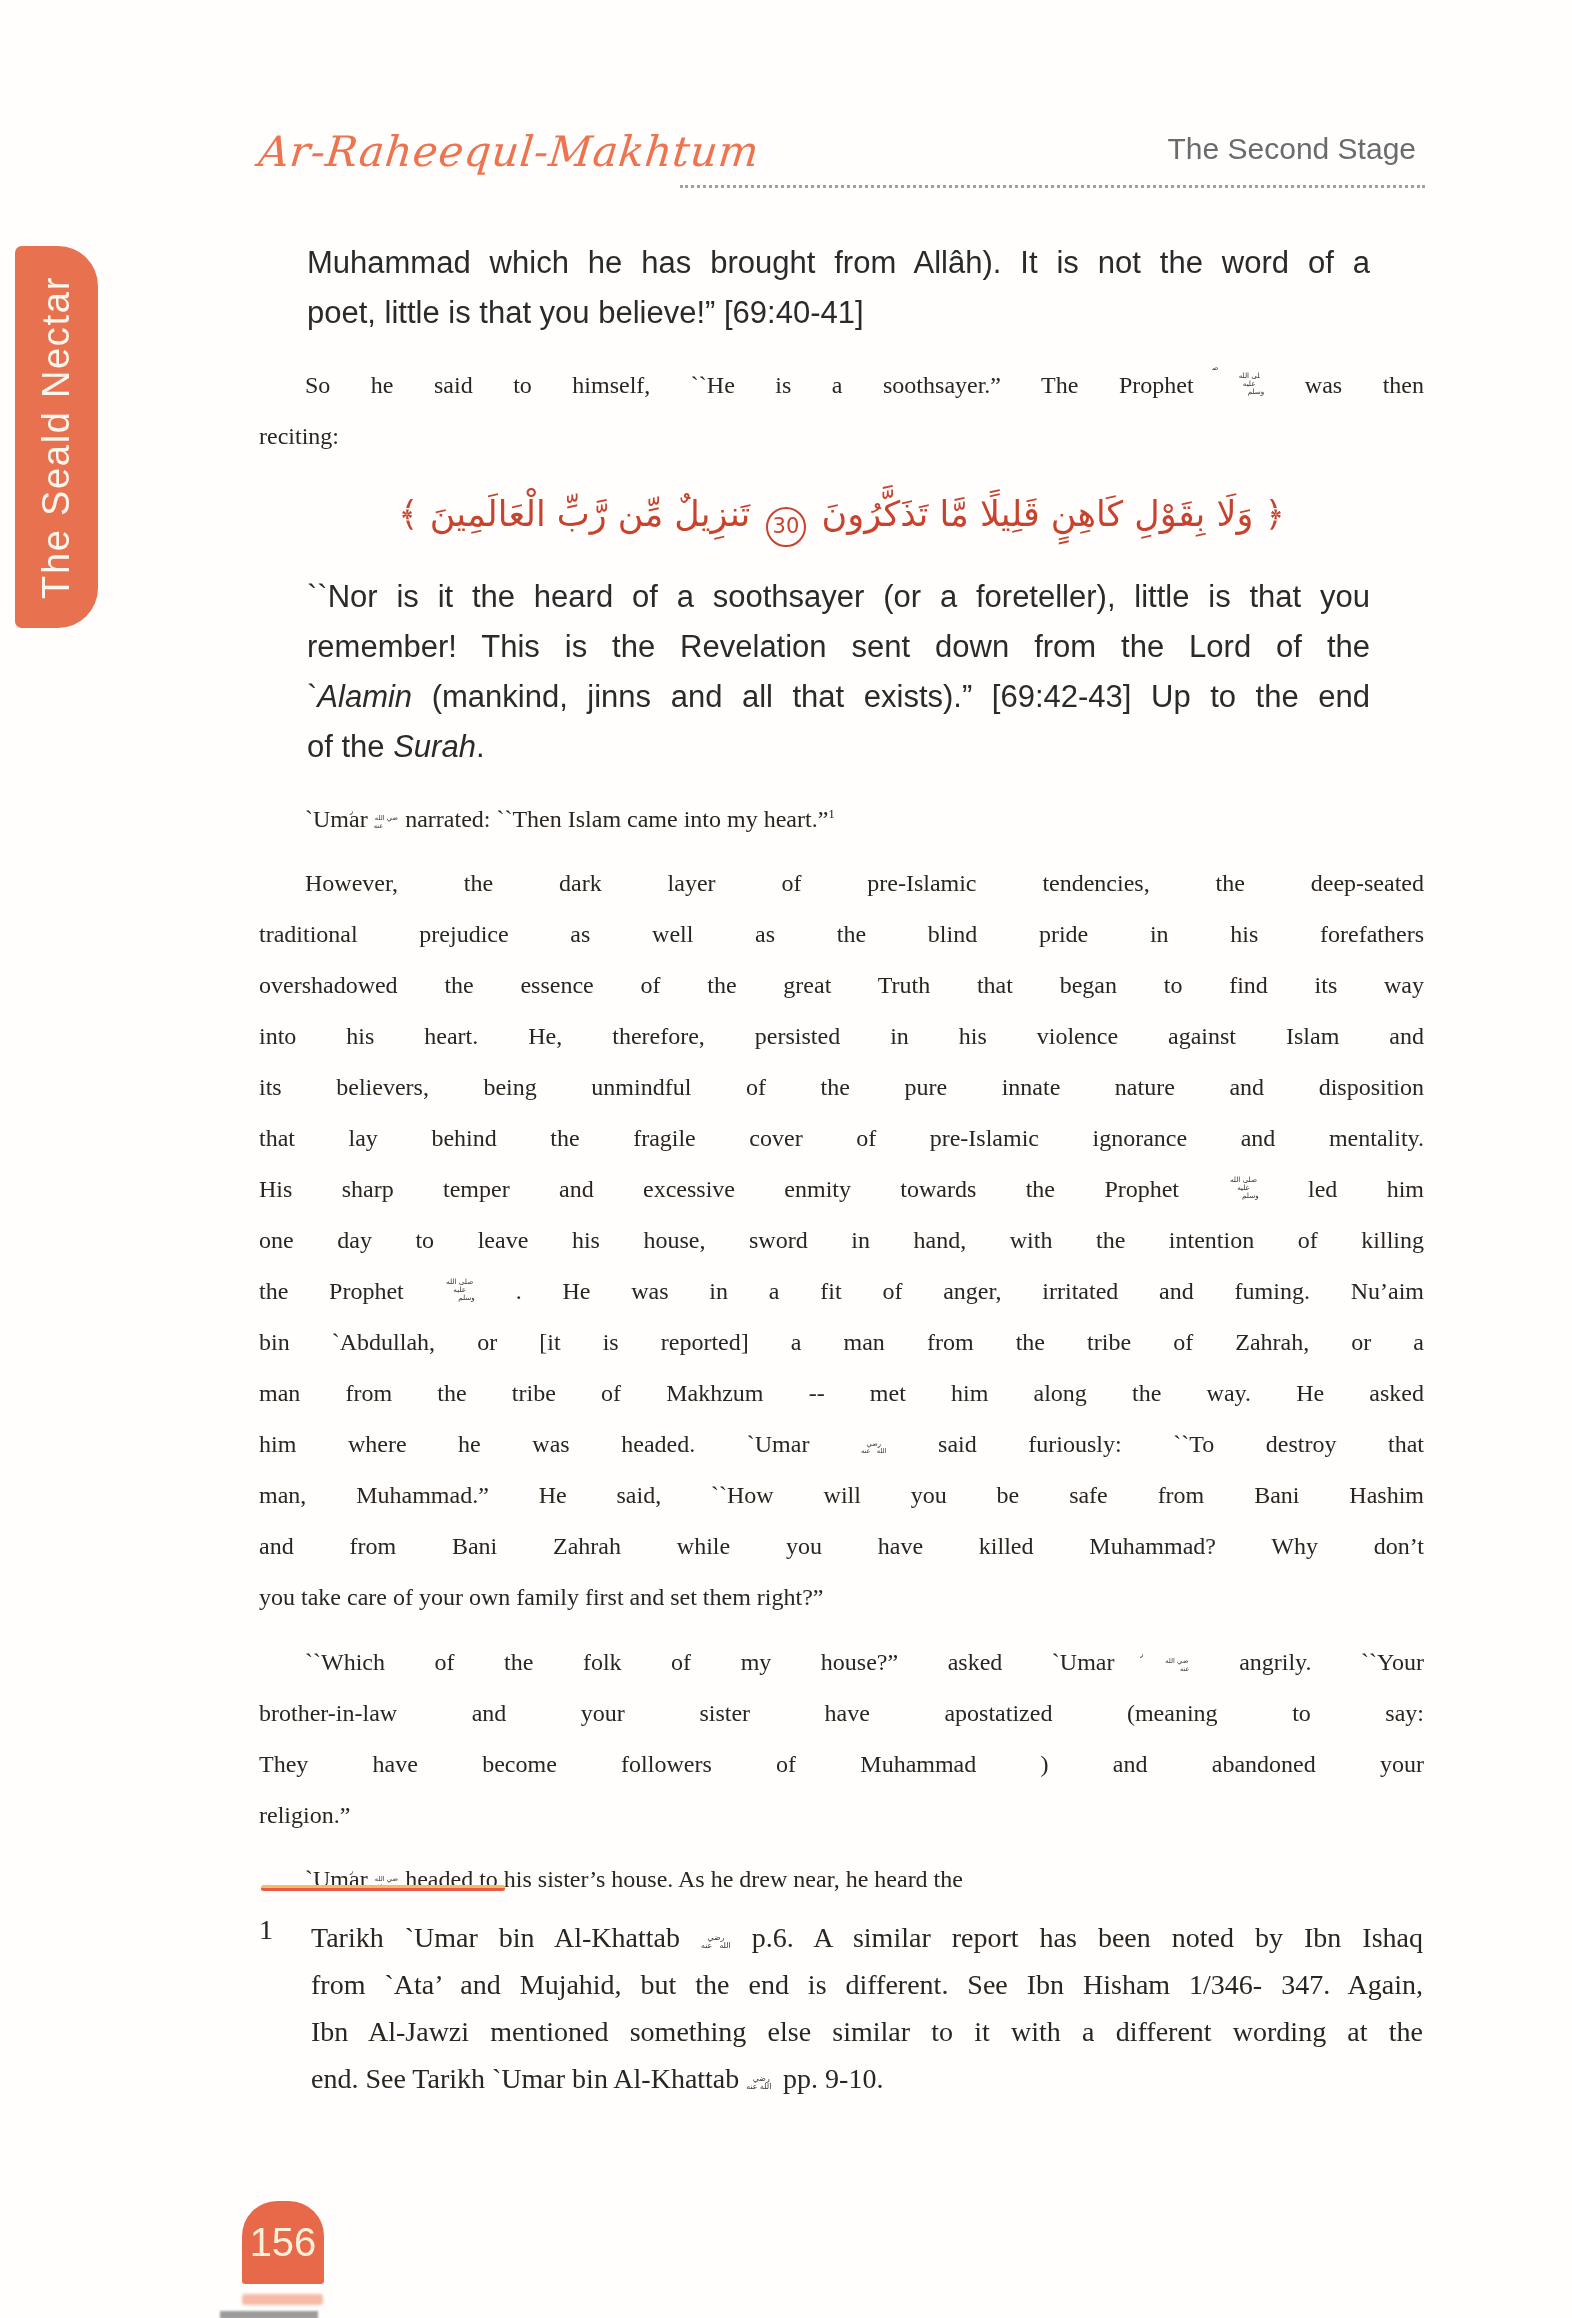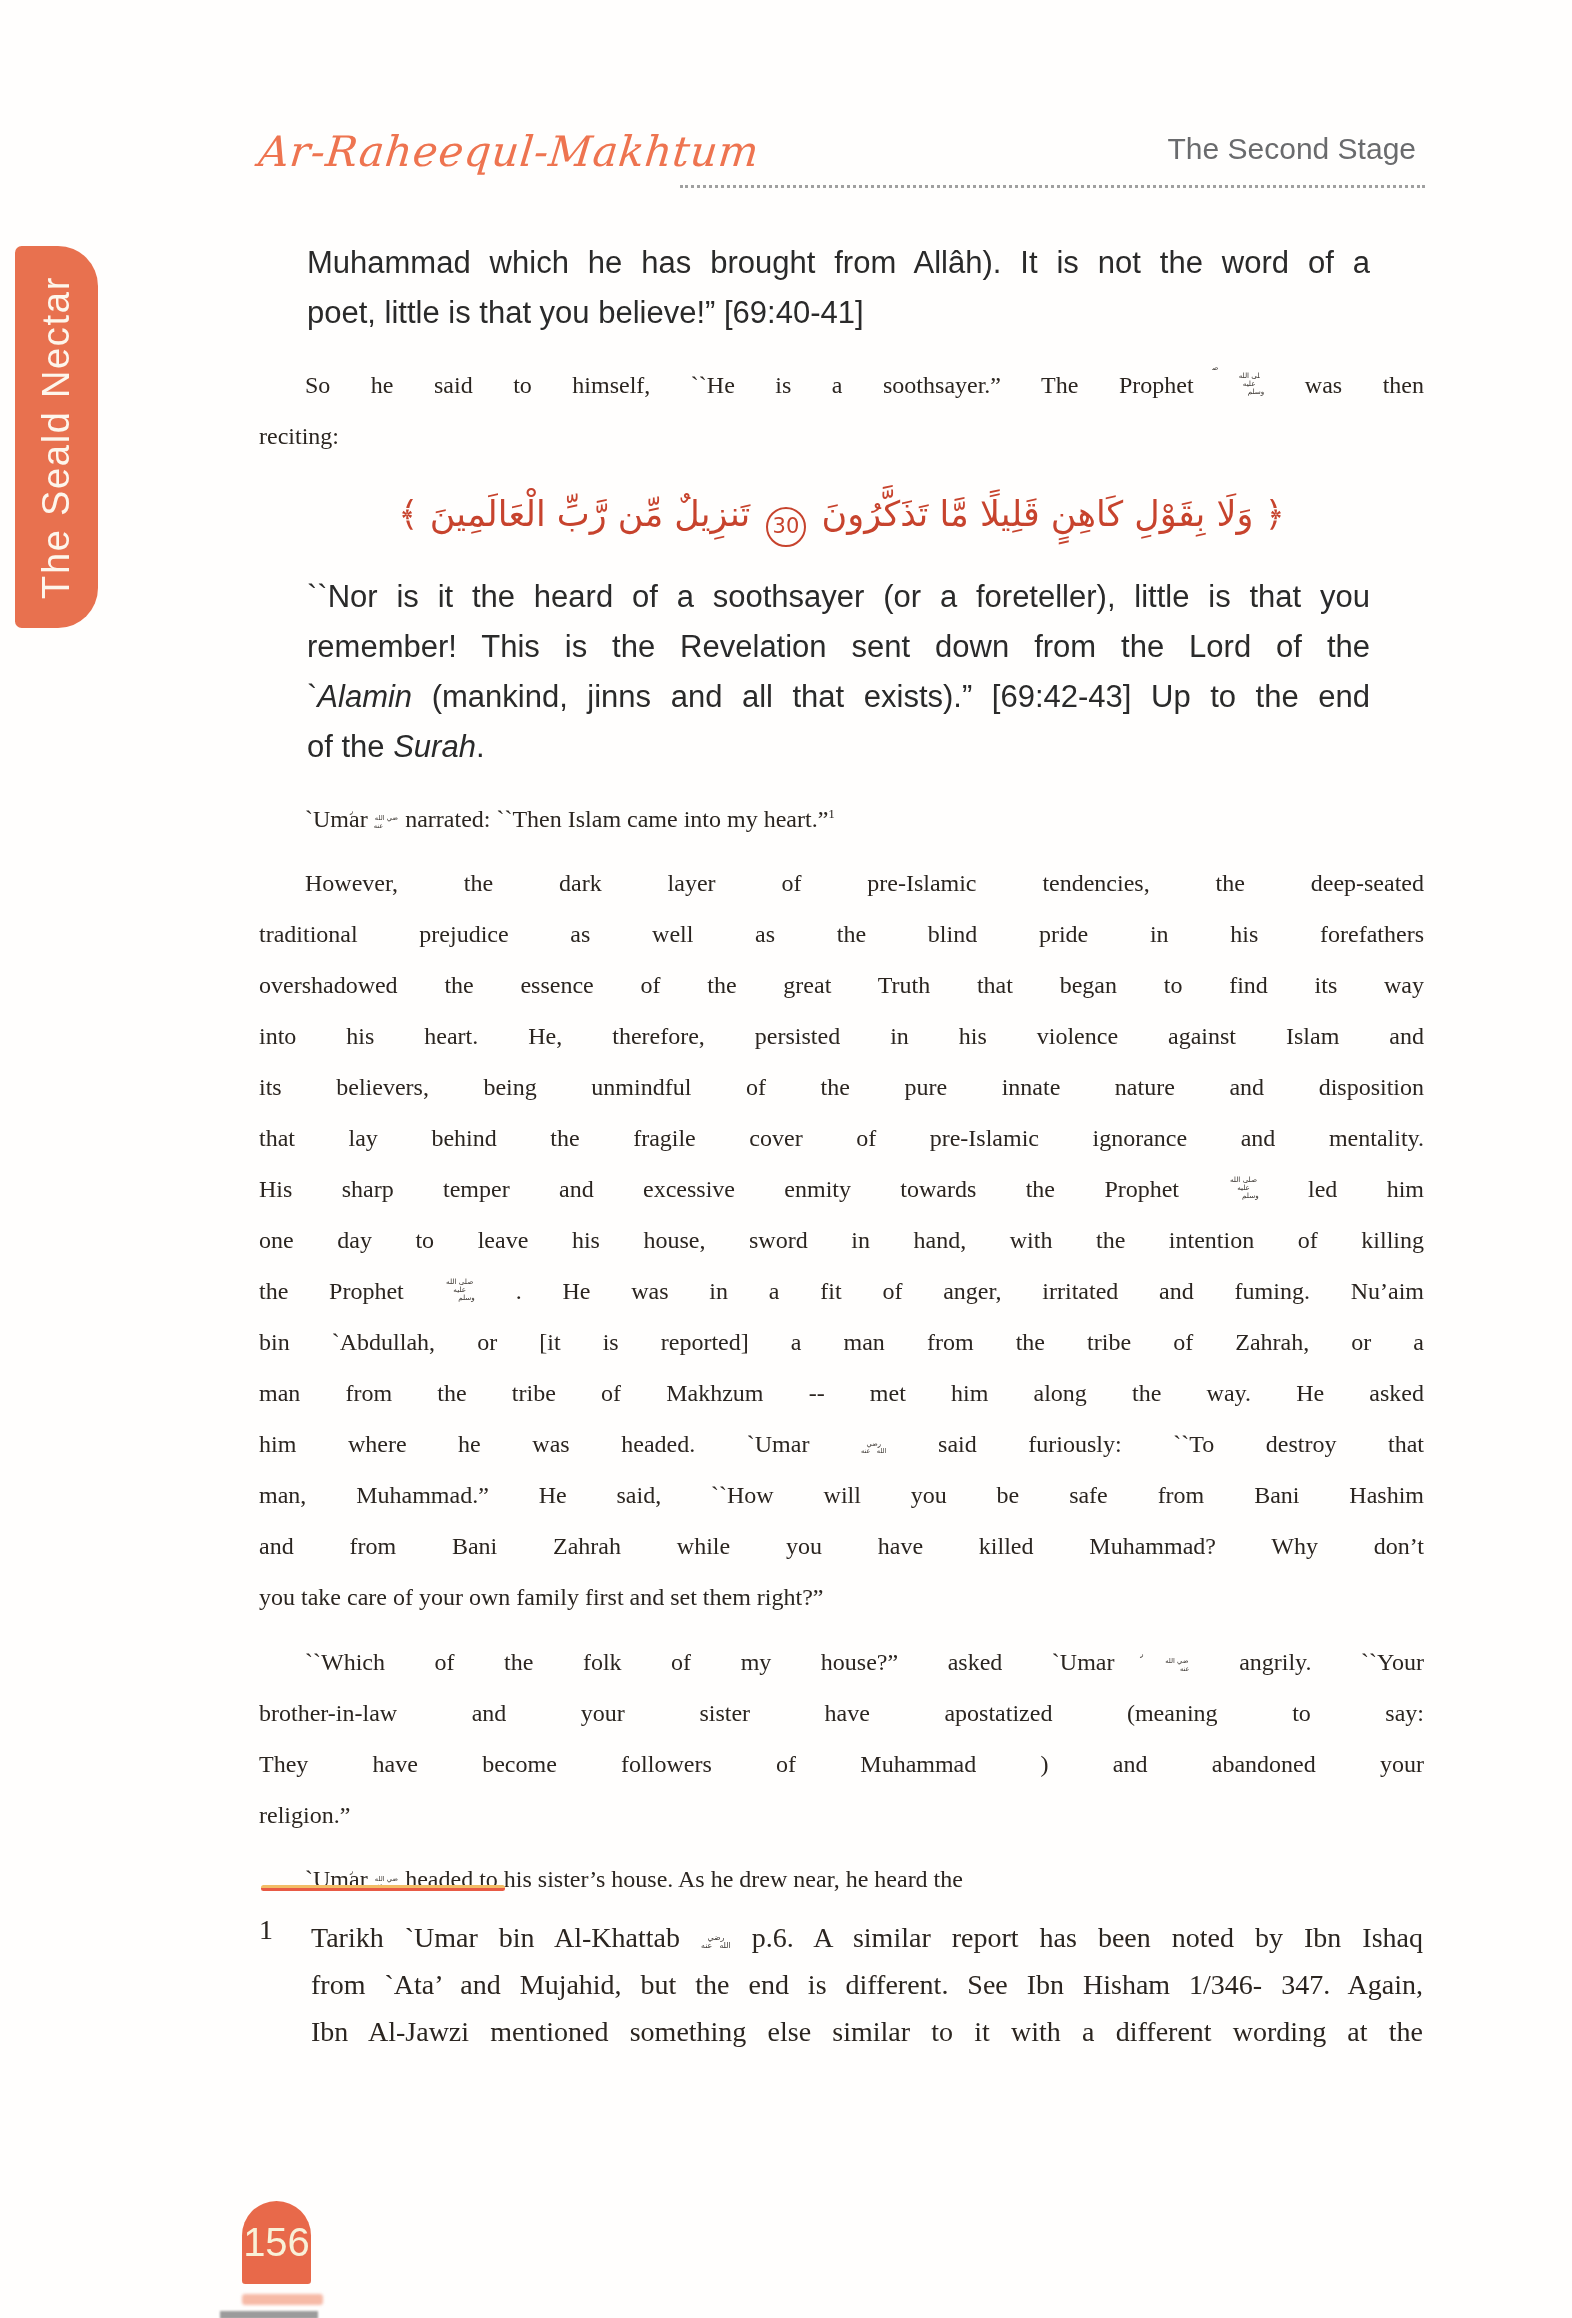--- a/index.html
+++ b/index.html
@@ -72,21 +72,21 @@
     width:244px;height:5.8px;border-radius:2.5px;margin:0 0 23.4px 1.7px;
     background:linear-gradient(#f2bc66 0 42%, #e85a44 42% 100%);
   }
   .fn-row{display:flex;}
   .fn-marker{flex:none;width:52px;font:28px "Liberation Serif", serif;}
   .fn-text{flex:1;}
   .para.fnote{font-family:"Liberation Serif", serif;font-size:28px;margin:0;}
   .para.fnote .pline{line-height:47px;}
   
   .page-badge{
-    position:absolute;left:242px;top:2201px;width:69px;height:83px;
+    position:absolute;left:242px;top:2201px;width:82px;height:83px;
     background:#e8694a;border-radius:35px 35px 3.3px 3.3px;
     display:flex;align-items:center;justify-content:center;
     font-family:"Liberation Sans", sans-serif;font-size:40px;color:#f8f1d8;
   }
   .page-badge-shadow{
     position:absolute;left:242px;top:2294px;width:81px;height:11px;
     background:rgba(238,130,95,.55);filter:blur(1.7px);border-radius:3.3px;
   }
   .scan-edge{
     position:absolute;left:220px;top:2311px;width:98px;height:7.5px;
@@ -155,20 +155,21 @@
 
 <div class="footnote">
   <div class="fn-rule"></div>
   <div class="fn-row">
     <div class="fn-marker">1</div>
     <div class="fn-text">
         <div class="para fnote">
           <div class="pline first">Tarikh `Umar bin Al-Khattab <span class="run-ra run-sym">رضي الله عنه</span> p.6. A similar report has been noted by Ibn Ishaq</div>
           <div class="pline">from `Ata’ and Mujahid, but the end is different. See Ibn Hisham 1/346- 347. Again,</div>
           <div class="pline">Ibn Al-Jawzi mentioned something else similar to it with a different wording at the</div>
+          <div class="pline last">end. See Tarikh `Umar bin Al-Khattab <span class="run-ra run-sym">رضي الله عنه</span> pp. 9-10.</div>
         </div>
       </div>
   </div>
 </div>
 
 <div class="page-badge">
   <span>156</span>
 </div>
 <div class="page-badge-shadow"></div>
 <div class="scan-edge"></div>

